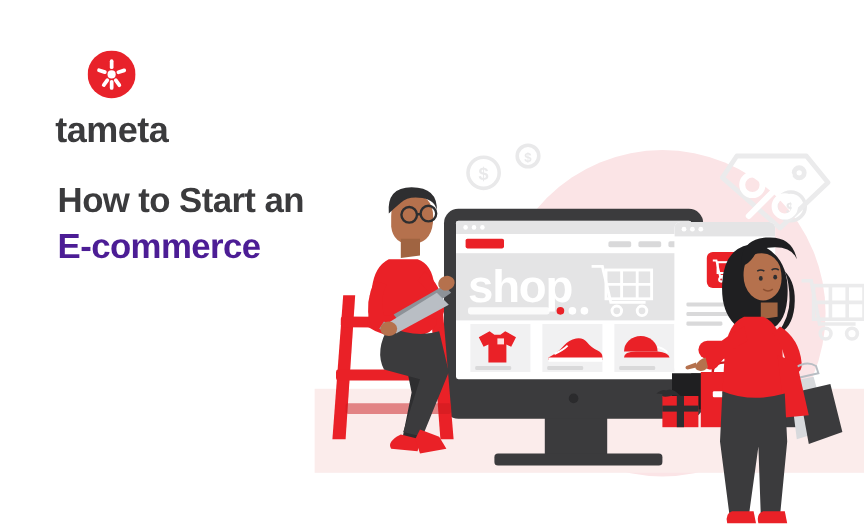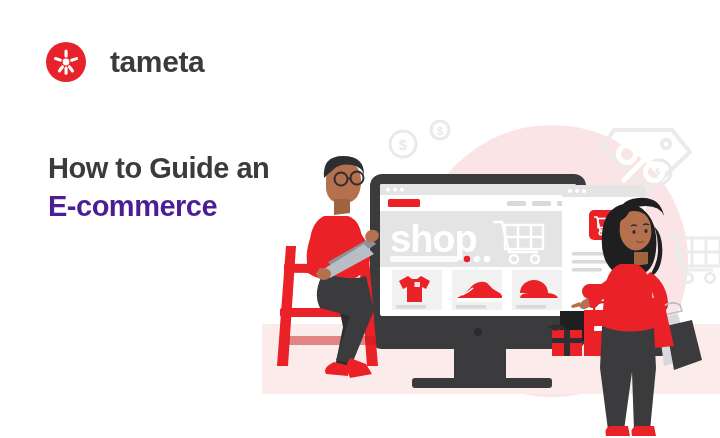--- a/index.html
+++ b/index.html
@@ -6,21 +6,21 @@
   html,body { width:720px; height:438px; }
   body {
     background:#ffffff;
     font-family:"Liberation Sans", sans-serif;
     overflow:hidden;
     position:relative;
   }
   #stage { position:absolute; inset:0; width:720px; height:438px; overflow:hidden; background:#fff; }
 
   
-  #logo { position:absolute; left:46px; top:42px; display:flex; align-items:center; gap:24px; }
+  #logo { position:absolute; left:46px; top:42px; display:flex; align-items:center; gap:12px;flex-direction:column; }
   #logo-mark { width:40px; height:40px; flex:0 0 40px; }
   #logo-word { font-size:30px; font-weight:700; color:#3b3b3d; letter-spacing:-0.4px; line-height:1; }
 
   
   #headline {
     position:absolute; left:48px; top:150px; width:300px;
     font-size:29px; font-weight:700; line-height:1.30;
     letter-spacing:-0.5px; color:#3b3b3d;
   }
   #headline .ln { display:block; white-space:nowrap; }
@@ -48,21 +48,21 @@
           <rect x="18.5" y="7.4" width="3.1" height="8.2" rx="1.55" transform="rotate(144 20 20)"></rect>
           <rect x="18.5" y="7.4" width="3.1" height="8.2" rx="1.55" transform="rotate(216 20 20)"></rect>
           <rect x="18.5" y="7.4" width="3.1" height="8.2" rx="1.55" transform="rotate(288 20 20)"></rect>
         </g>
       </svg>
     </span>
     <span id="logo-word">tameta</span>
   </div>
 
   <h1 id="headline">
-    <span class="ln dark">How to Guide an</span>
+    <span class="ln dark">How to Start an</span>
     <span class="ln red">E-commerce</span>
   </h1>
 
   <div id="art">
     <svg viewBox="0 0 458 352" xmlns="http://www.w3.org/2000/svg">
       <defs>
         <clipPath id="screenClip">
             <rect x="118" y="98" width="196" height="132" rx="2"></rect>
           </clipPath>
         <clipPath id="cardClip">

